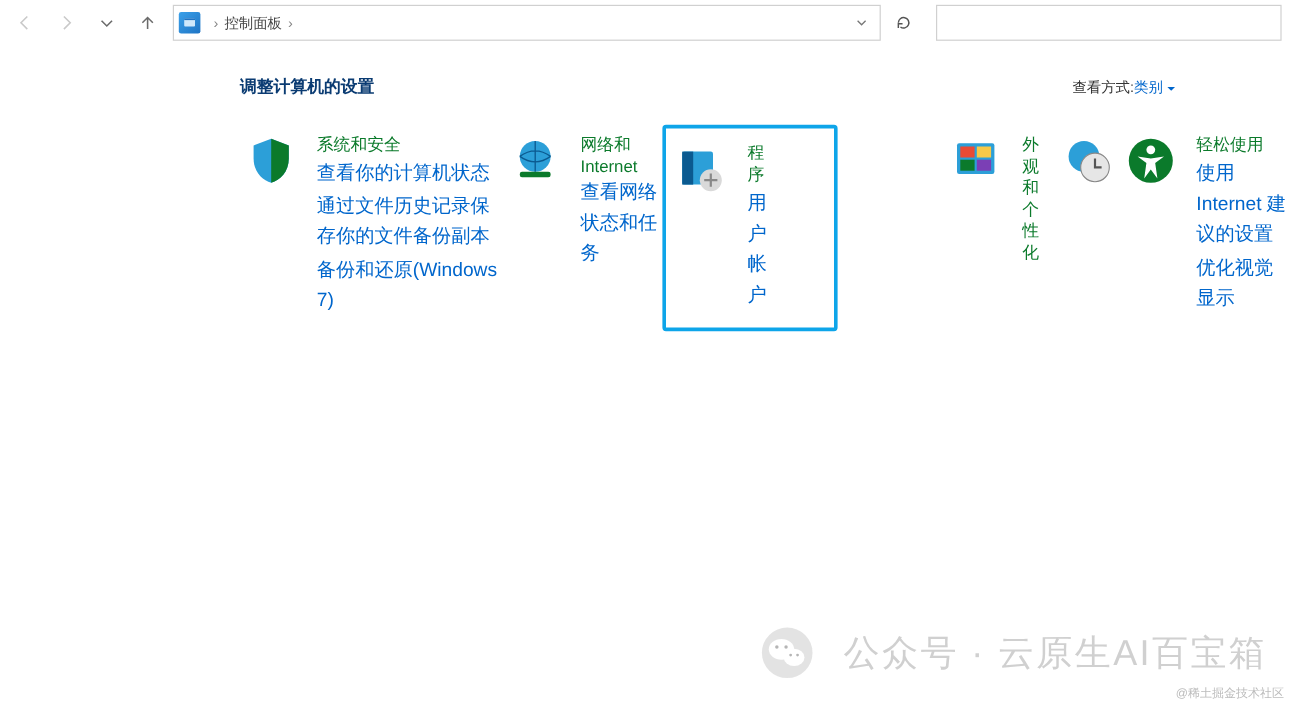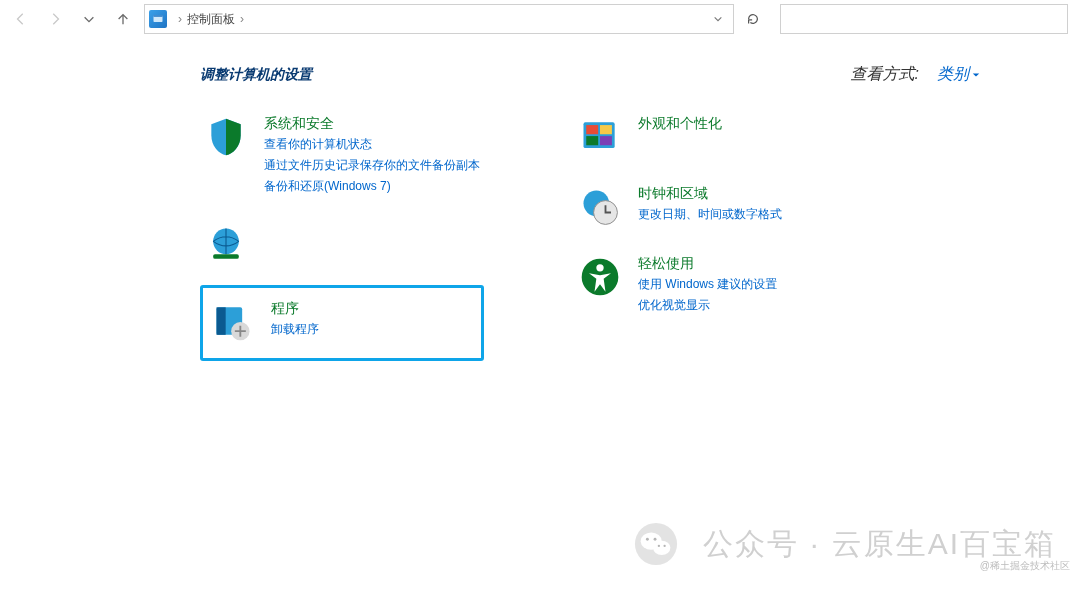--- a/index.html
+++ b/index.html
@@ -62,42 +62,41 @@
     .search-bar{
       flex:1;
       height:30px;border:1px solid #d0d0d0;margin-left:8px;margin-right:6px;
     }
     
     .content{
       padding: 26px 0 0 200px;
     }
     .content-header{
       display:flex;
-      align-items:center;
+      align-items:flex-end;
       width:780px;
       margin-bottom:26px;
-      font-style:italic;
     }
     .heading{
       font-size:14px;
       color:#0a3b72;
       font-weight:600;
     }
     .view-group{
       margin-left:auto;
-      display:flex;align-items:center;gap:18px;font-size:16px;
+      display:flex;align-items:center;gap:0;font-size:12px;
     }
     .view-label{color:#333;}
     .view-value{color:#0066cc;display:flex;align-items:center;gap:3px;cursor:pointer;}
     .view-value svg{width:8px;height:8px;}
     .columns{
       display:flex;
       gap:90px;
     }
-    .col{display:flex;flex-direction:column;}
+    .col{display:flex;flex-direction:row;}
     .cat{
       display:flex;
       gap:16px;
       margin-bottom:18px;
       padding:4px;
     }
     .cat.highlight{
       border:3px solid #0ea5e9;
       border-radius:3px;
       padding:12px 56px 14px 8px;
@@ -110,38 +109,38 @@
     .cat-icon svg{width:44px;height:44px;}
     .cat-body{display:flex;flex-direction:column;gap:2px;}
     .cat-title{
       color:#0b7a2b;
       font-size:14px;
       font-weight:500;
       cursor:pointer;
     }
     .cat-link{
       color:#0066cc;
-      font-size:12px;
+      font-size:16px;
       cursor:pointer;
       line-height:1.6;
     }
     .shield-mini{display:inline-flex;width:13px;height:13px;vertical-align:-2px;margin-right:3px;}
     .watermark{
       position:absolute;
       right:24px;bottom:24px;
       display:flex;align-items:center;gap:24px;
       color:#c8c8c8;
       font-size:30px;
       font-weight:500;
       letter-spacing:2px;
       opacity:0.85;
     }
     .wm-icon{width:46px;height:46px;opacity:0.85;}
     .attrib{
-      position:absolute;right:10px;bottom:18px;
+      position:absolute;right:10px;bottom:6px;
       font-size:10px;color:#bcbcbc;
     }
   </style>
 </head>
 <body>
 
 <div class="navbar">
   <div class="nav-btn disabled">
     <svg viewBox="0 0 16 16">
         <path d="M10 2 L4 8 L10 14" stroke="currentColor" stroke-width="1.5" fill="none"></path>
@@ -221,35 +220,39 @@
       </div>
 
       <div class="cat">
         <div class="cat-icon">
           <svg viewBox="0 0 48 48">
               <circle cx="24" cy="20" r="14" fill="#2c9fd8"></circle>
               <path d="M10 20 Q24 10 38 20 M10 20 Q24 30 38 20 M24 6 V34" stroke="#0b5a90" stroke-width="1.2" fill="none"></path>
               <rect x="10" y="34" width="28" height="5" rx="2" fill="#0b7a2b"></rect>
             </svg>
         </div>
+        <div class="cat-body">
+          <div class="cat-title">网络和 Internet</div>
+          <div class="cat-link">查看网络状态和任务</div>
+        </div>
       </div>
 
 
       <div class="cat highlight">
         <div class="cat-icon">
           <svg viewBox="0 0 48 48">
               <rect x="6" y="8" width="28" height="30" rx="2" fill="#2c9fd8"></rect>
               <rect x="6" y="8" width="10" height="30" fill="#0b5a90"></rect>
               <circle cx="32" cy="34" r="10" fill="#d9d9d9"></circle>
               <path d="M32 28 V40 M26 34 H38" stroke="#888" stroke-width="2"></path>
             </svg>
         </div>
         <div class="cat-body">
           <div class="cat-title">程序</div>
-          <div class="cat-link">卸载程序</div>
+          <div class="cat-link">用户帐户</div>
         </div>
       </div>
 
     </div>
 
     <div class="col">
 
 
       <div class="cat">
         <div class="cat-icon">
@@ -267,37 +270,33 @@
       </div>
 
       <div class="cat">
         <div class="cat-icon">
           <svg viewBox="0 0 48 48">
               <circle cx="20" cy="20" r="14" fill="#2c9fd8"></circle>
               <circle cx="30" cy="30" r="13" fill="#e6e6e6" stroke="#888"></circle>
               <path d="M30 22 V30 H36" stroke="#555" stroke-width="2" fill="none"></path>
             </svg>
         </div>
-        <div class="cat-body">
-          <div class="cat-title">时钟和区域</div>
-          <div class="cat-link">更改日期、时间或数字格式</div>
-        </div>
       </div>
 
       <div class="cat">
         <div class="cat-icon">
           <svg viewBox="0 0 48 48">
               <circle cx="24" cy="24" r="20" fill="#0b7a2b"></circle>
               <circle cx="24" cy="14" r="4" fill="#fff"></circle>
               <path d="M12 20 L24 22 L36 20 L28 26 L30 40 L24 32 L18 40 L20 26 Z" fill="#fff"></path>
             </svg>
         </div>
         <div class="cat-body">
           <div class="cat-title">轻松使用</div>
-          <div class="cat-link">使用 Windows 建议的设置</div>
+          <div class="cat-link">使用 Internet 建议的设置</div>
           <div class="cat-link">优化视觉显示</div>
         </div>
       </div>
 
     </div>
   </div>
 </div>
 
 <div class="watermark">
   <svg class="wm-icon" viewBox="0 0 48 48">

